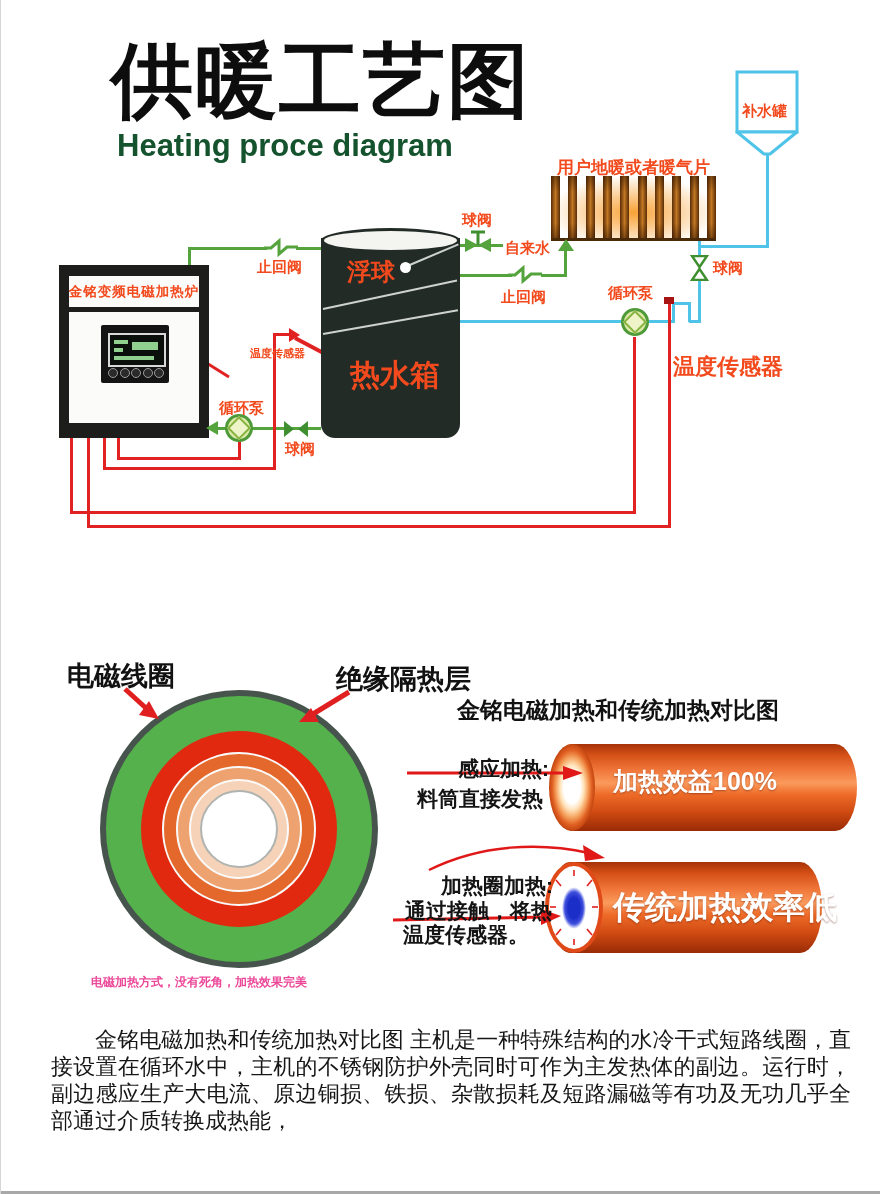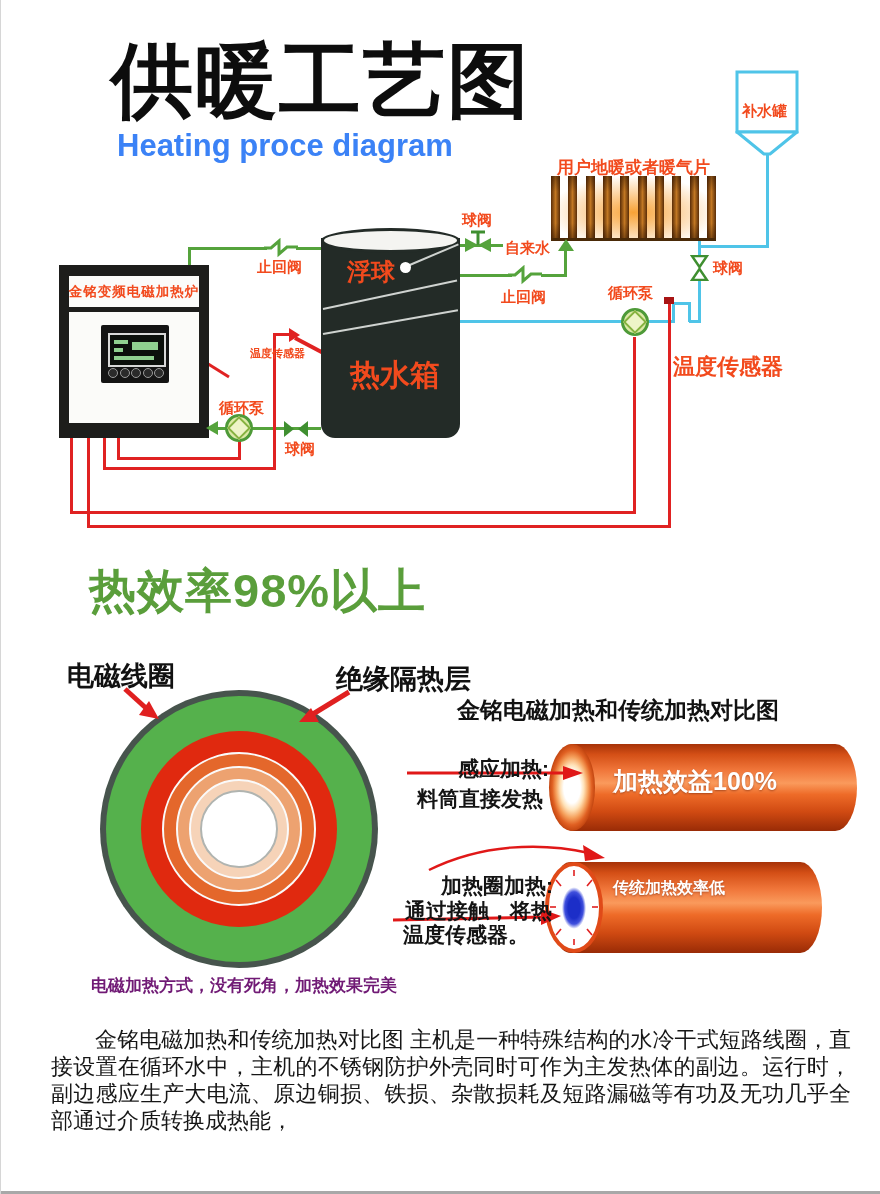--- a/index.html
+++ b/index.html
@@ -2,21 +2,21 @@
 <html><head>
 <meta charset="utf-8">
 <style>
   html,body{margin:0;padding:0;background:#fff;}
   .page{position:relative;width:880px;height:1194px;background:#fff;overflow:hidden;
         font-family:"Liberation Sans",sans-serif;border-left:1px solid #d6d6d6;
         box-shadow:inset 0 -3px 0 #a8a8a8;}
   
   .h-zh{position:absolute;left:110px;top:40px;font-size:82px;line-height:1;font-weight:900;
         color:#0d0d0d;letter-spacing:2px;margin:0;}
-  .h-en{position:absolute;left:116px;top:128px;font-size:31px;font-weight:800;color:#3b82f6;}
+  .h-en{position:absolute;left:116px;top:128px;font-size:31px;font-weight:800;color:#14532d;}
   
   .pp{position:absolute;z-index:1;}
   .pg{background:#55a33c;}
   .pb{background:#4fc4e8;}
   .pr{background:#e02222;}
   
   .lbl{position:absolute;color:#f24a1d;font-weight:800;z-index:5;white-space:nowrap;}
   
   .furnace{position:absolute;left:58px;top:265px;width:150px;height:173px;background:#1d1d1b;z-index:2;}
   .fstrip1{position:absolute;left:10px;top:11px;width:130px;height:31px;background:#fbfbf9;
@@ -48,21 +48,21 @@
         border:3px solid #4e9a38;box-sizing:border-box;z-index:4;}
   .pump i{position:absolute;left:50%;top:50%;width:13px;height:13px;background:#eef4c8;
           border:2px solid #86b23f;transform:translate(-50%,-50%) rotate(45deg);}
   .tri{position:absolute;width:0;height:0;z-index:4;}
   
   .eff{position:absolute;left:88px;top:560px;font-size:47px;font-weight:800;color:#5a9e3b;letter-spacing:1px;}
   
   .donut{position:absolute;left:99px;top:690px;width:278px;height:278px;z-index:1;}
   .ring{position:absolute;left:50%;top:50%;transform:translate(-50%,-50%);border-radius:50%;}
   .blk-lbl{position:absolute;color:#111;font-weight:800;font-size:27px;z-index:5;white-space:nowrap;}
-  .cap-txt{position:absolute;left:90px;top:974px;font-size:17px;font-weight:700;color:#701a75;}
+  .cap-txt{position:absolute;left:90px;top:974px;font-size:12px;font-weight:700;color:#ec4899;}
   
   .cmp-title{position:absolute;left:456px;top:695px;font-size:23px;font-weight:700;color:#111;white-space:nowrap;}
   .cmp-lbl{position:absolute;color:#141414;font-weight:800;font-size:21px;white-space:nowrap;z-index:5;}
   .cyl{position:absolute;z-index:2;background:
        linear-gradient(180deg,#a63208 0%,#d44f16 12%,#f0763a 30%,#fa9a5c 45%,#ee6b28 58%,#d04a12 78%,#992b06 100%);}
   .cyl-lbl{position:absolute;color:#fff;font-weight:800;font-size:25px;white-space:nowrap;
            text-shadow:0 1px 2px rgba(90,20,0,.45);}
   .cap1{position:absolute;left:548px;top:744px;width:46px;height:87px;border-radius:50%;z-index:3;
         background:radial-gradient(closest-side,#ffffff 0%,#ffffff 36%,#ffe2b8 52%,#f5a05c 70%,#e06022 86%,#c24510 100%);}
   .cap2{position:absolute;left:544px;top:862px;width:58px;height:91px;border-radius:50%;z-index:3;
@@ -212,21 +212,20 @@
     </div>
   <div class="lbl" style="left:218px;top:399px;font-size:15px">循环泵</div>
   <div class="pump" style="left:620px;top:308px">
       <i></i>
     </div>
   <div class="lbl" style="left:607px;top:284px;font-size:15px">循环泵</div>
 
   <div class="lbl" style="left:249px;top:346px;font-size:11px">温度传感器</div>
   <div class="lbl" style="left:672px;top:352px;font-size:22px">温度传感器</div>
 
-  <div class="eff">热效率98%以上</div>
 
   <div class="donut">
     <div class="ring" style="width:278px;height:278px;background:#47544d"></div>
     <div class="ring" style="width:266px;height:266px;background:#55b14c"></div>
     <div class="ring" style="width:196px;height:196px;background:#e0290f"></div>
     <div class="ring" style="width:154px;height:154px;background:#e4672b;border:2px solid #fafafa;box-sizing:border-box"></div>
     <div class="ring" style="width:126px;height:126px;background:#eda270;border:2px solid #fafafa;box-sizing:border-box"></div>
     <div class="ring" style="width:100px;height:100px;background:#f6d3b8;border:2px solid #fafafa;box-sizing:border-box"></div>
     <div class="ring" style="width:78px;height:78px;background:#ffffff;border:2px solid #b0b4b0;box-sizing:border-box"></div>
   </div>
@@ -260,21 +259,21 @@
   <div class="cmp-lbl" style="left:402px;top:921px">温度传感器。</div>
   <svg class="vsvg" style="left:420px;top:838px" width="192" height="36">
     <path d="M8,32 C60,6 120,4 168,15" fill="none" stroke="#e01818" stroke-width="2.5"></path>
     <polygon points="184,20 162,7 164,23" fill="#e01818"></polygon>
   </svg>
   <svg class="vsvg" style="left:390px;top:906px" width="180" height="26">
     <line x1="2" y1="14" x2="154" y2="11" stroke="#e01818" stroke-width="3"></line>
     <polygon points="170,10 150,3 150,19" fill="#e01818"></polygon>
   </svg>
   <div class="cyl" style="left:558px;top:862px;width:263px;height:91px;border-radius:12px 22px 22px 12px / 12px 46px 46px 12px">
-    <div class="cyl-lbl" style="left:54px;top:16px;font-size:16px">传统加热效率低</div>
+    <div class="cyl-lbl" style="left:54px;top:24px;font-size:32px">传统加热效率低</div>
   </div>
   <div class="cap2">
     <svg style="position:absolute;left:0;top:0" width="50" height="83">
       <g stroke="#e02020" stroke-width="1.6">
         <line x1="25" y1="10" x2="25" y2="4"></line>
           <line x1="25" y1="73" x2="25" y2="79"></line>
         <line x1="38" y1="20" x2="43" y2="14"></line>
           <line x1="38" y1="63" x2="43" y2="69"></line>
         <line x1="12" y1="20" x2="7" y2="14"></line>
           <line x1="12" y1="63" x2="7" y2="69"></line>

